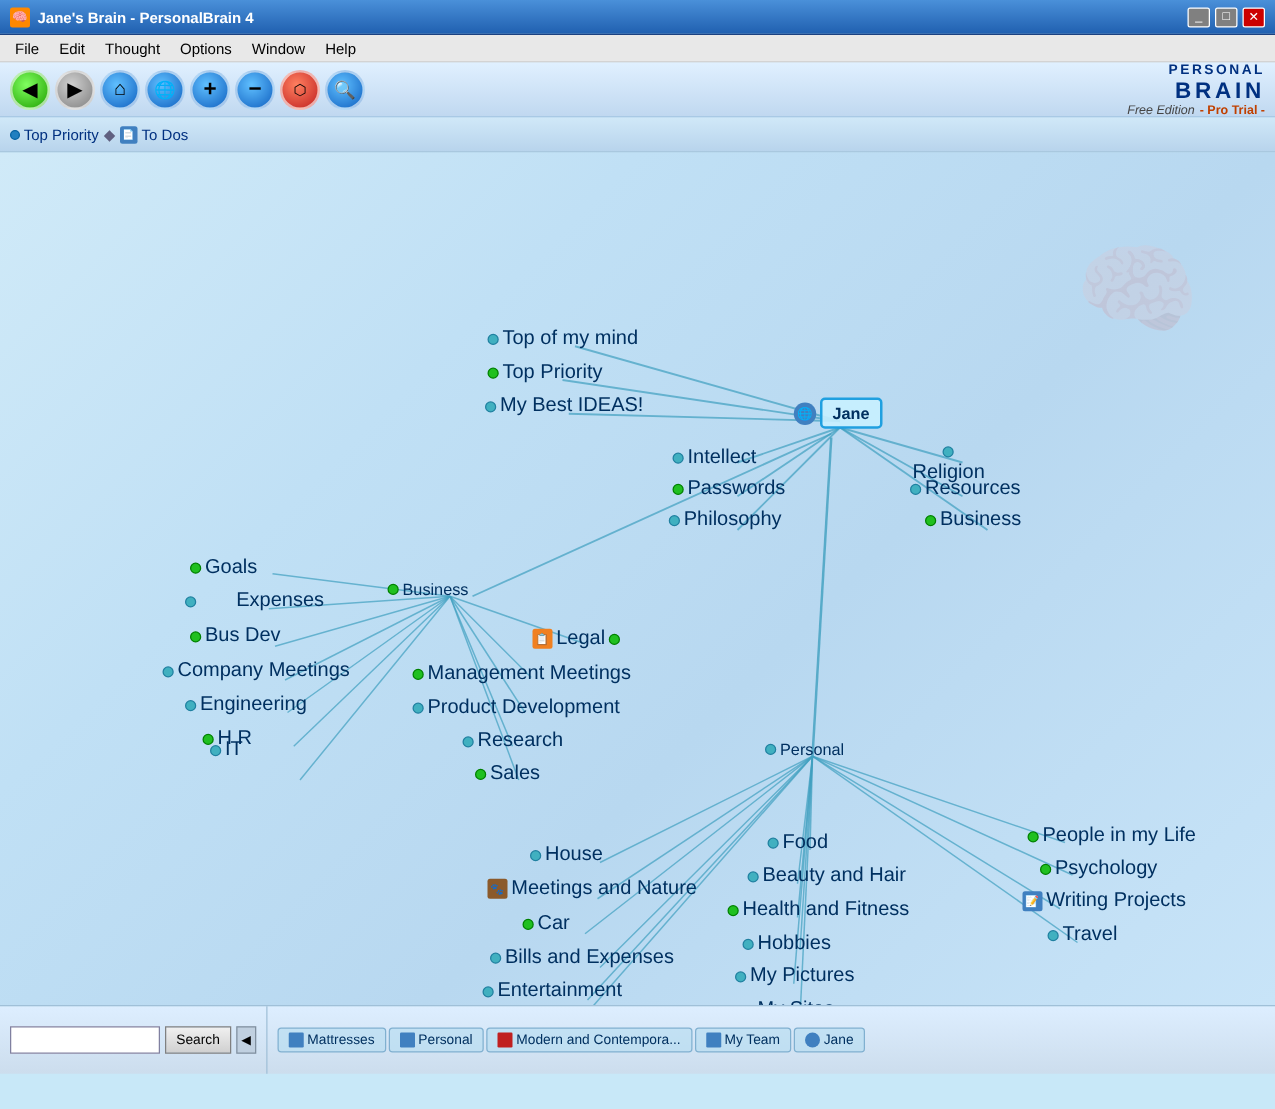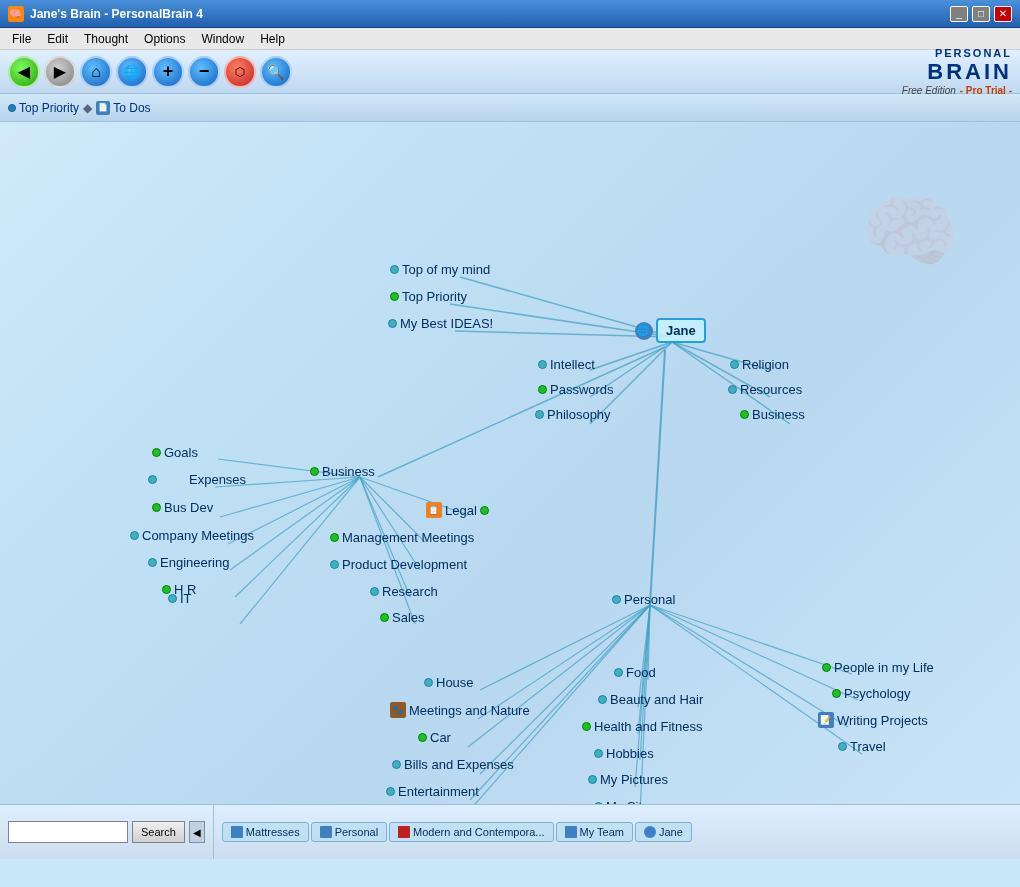--- a/index.html
+++ b/index.html
@@ -91,21 +91,21 @@
       cursor: pointer;
       white-space: nowrap;
     }
     .node-dot {
       width: 9px; height: 9px; border-radius: 50%;
       border: 1px solid rgba(0,0,0,0.3);
       flex-shrink: 0;
     }
     .dot-green { background: #20c020; border-color: #008000; }
     .dot-teal { background: #40b0c0; border-color: #2080a0; }
-    .node-label { font-size: 13px; color: #003060; font-family: Arial, sans-serif; }
+    .node-label { font-size: 16px; color: #003060; font-family: Arial, sans-serif; }
     .node-box {
       border: 2px solid #20a0e0;
       background: rgba(200,240,255,0.9);
       padding: 3px 8px;
       border-radius: 4px;
       font-size: 13px;
       font-weight: bold;
       color: #003060;
     }
     .node-icon { width: 16px; height: 16px; border-radius: 2px; display: flex; align-items: center; justify-content: center; font-size: 10px; flex-shrink: 0; }
@@ -206,21 +206,21 @@
     <div class="tb-btn plus" style="font-size:18px; font-weight:bold;">+</div>
     <div class="tb-btn minus" style="font-size:18px; font-weight:bold;">−</div>
     <div class="tb-btn red-dot" style="font-size:12px;">⬡</div>
     <div class="tb-btn search-glass" style="font-size:14px;">🔍</div>
   </div>
   <div id="logo">
     <div style="display:flex; gap:2px; align-items:baseline;">
       <span style="font-size:11px; color:#003080; font-weight:bold; letter-spacing:2px;">PERSONAL</span>
     </div>
     <div style="display:flex; gap:2px; align-items:baseline;">
-      <span style="font-size:22px; color:#003080; font-weight:900; letter-spacing:3px;">BRAIN</span>
+      <span style="font-size:18px; color:#003080; font-weight:900; letter-spacing:3px;">BRAIN</span>
     </div>
     <div style="display:flex; gap:4px;">
       <span style="font-size:10px; color:#444; font-style:italic;">Free Edition</span>
       <span style="font-size:10px; color:#c04000; font-weight:bold;">- Pro Trial -</span>
     </div>
   </div>
 </div>
 
 <div id="breadcrumb">
   <div class="breadcrumb-item">
@@ -307,21 +307,21 @@
   </div>
   <div class="node" style="left:538px; top:260px;">
     <div class="node-dot dot-green"></div>
     <span class="node-label">Passwords</span>
   </div>
   <div class="node" style="left:535px; top:285px;">
     <div class="node-dot dot-teal"></div>
     <span class="node-label">Philosophy</span>
   </div>
 
-  <div class="node" style="left:730px; top:235px;">
+  <div class="node" style="left:730px; top:235px;flex-direction:column;">
     <div class="node-dot dot-teal"></div>
     <span class="node-label">Religion</span>
   </div>
   <div class="node" style="left:728px; top:260px;">
     <div class="node-dot dot-teal"></div>
     <span class="node-label">Resources</span>
   </div>
   <div class="node" style="left:740px; top:285px;">
     <div class="node-dot dot-green"></div>
     <span class="node-label">Business</span>

